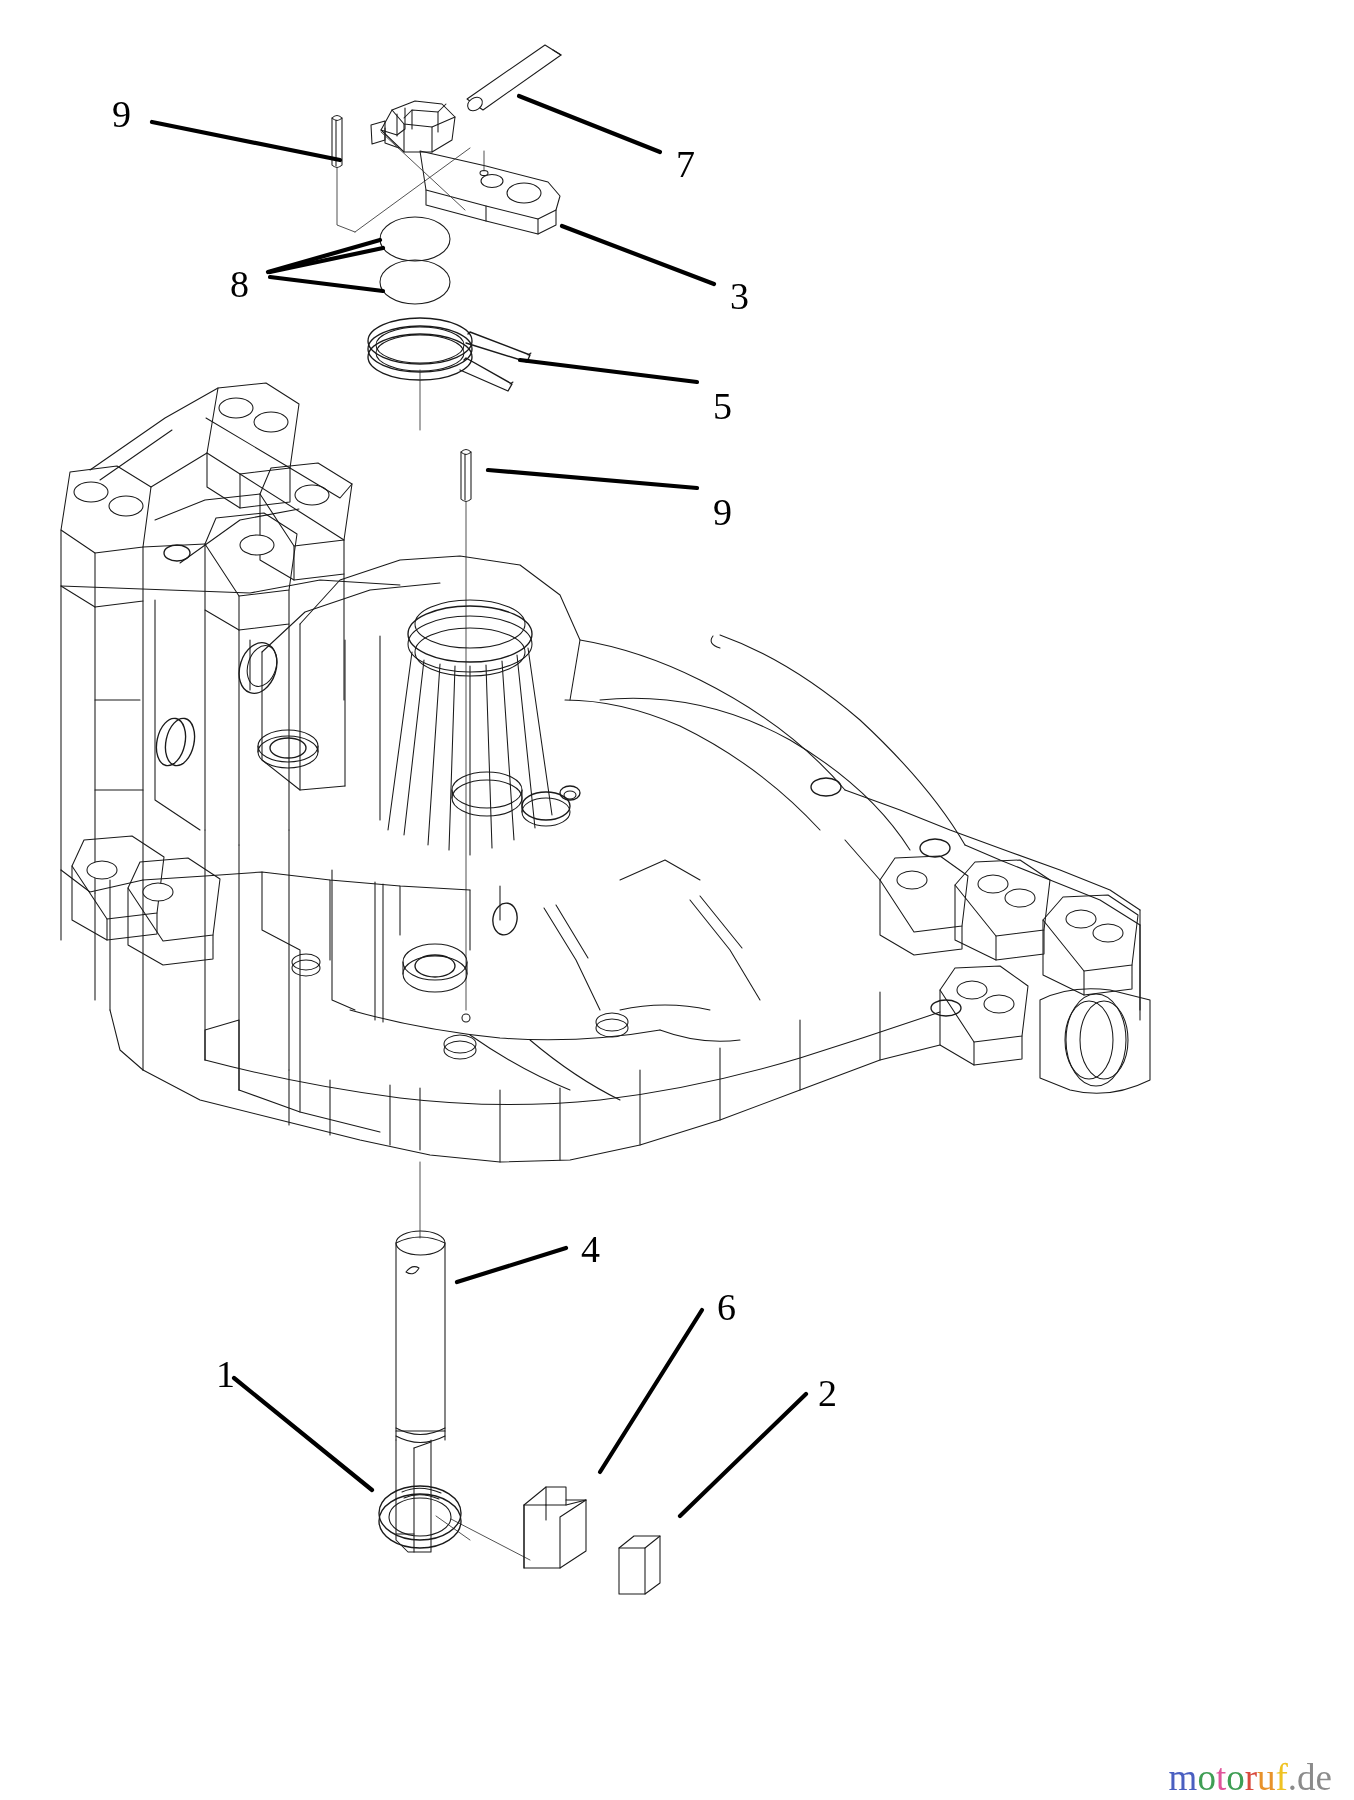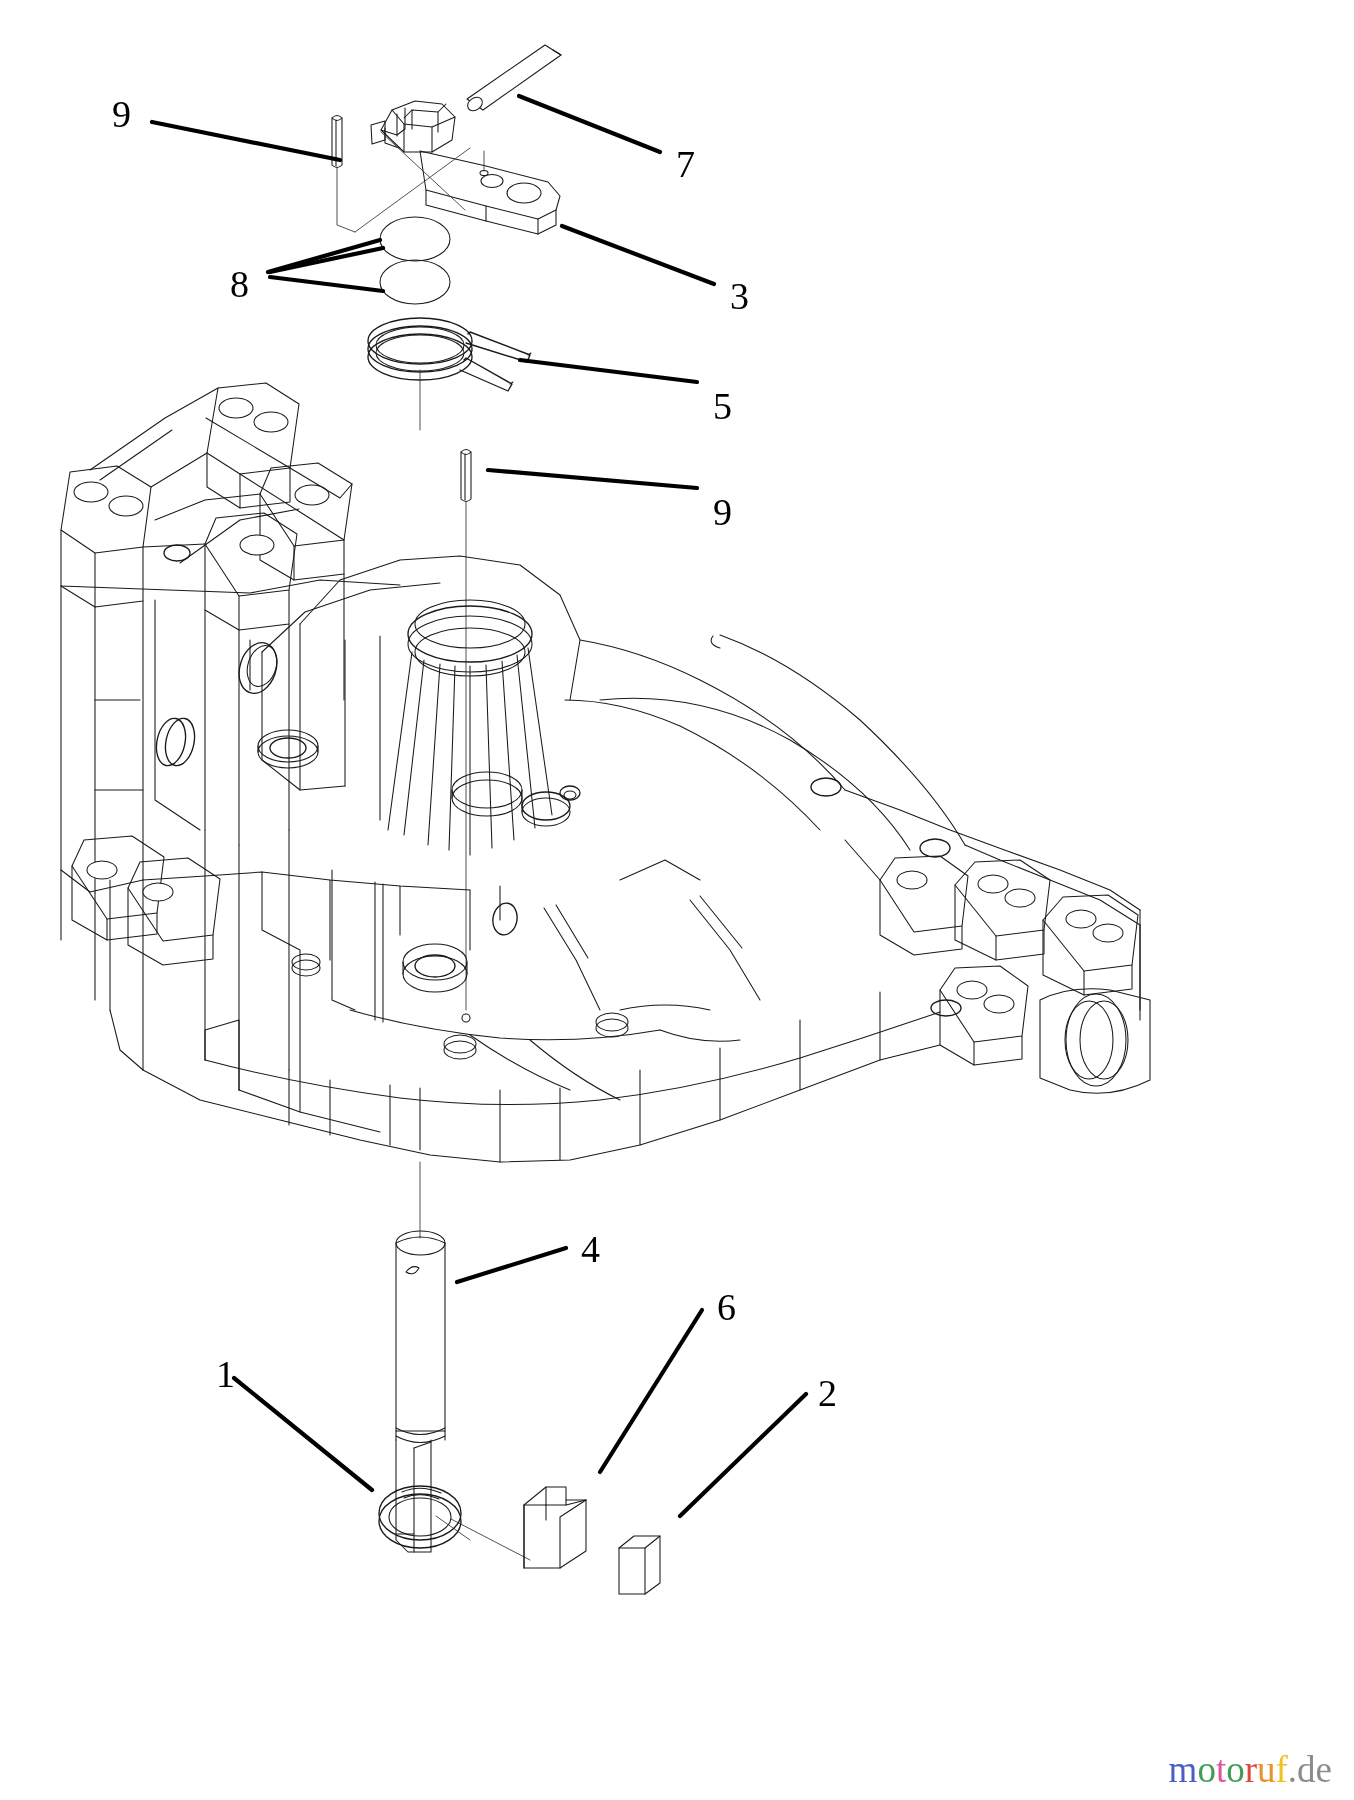--- a/index.html
+++ b/index.html
@@ -30,21 +30,21 @@
     font-size: 38px;
     font-weight: 400;
     color: #000000;
     line-height: 1;
     user-select: none;
     white-space: nowrap;
   }
   #watermark {
     position: absolute;
     right: 22px;
-    bottom: 12px;
+    bottom: 4px;
     font-family: "Liberation Serif", serif;
     font-size: 37px;
     letter-spacing: 0px;
     line-height: 1;
     white-space: nowrap;
     user-select: none;
   }
   #watermark .wm-l { display: inline; }
   #watermark .wm-de { color: #8b8b8b; }
   svg { display: block; }

